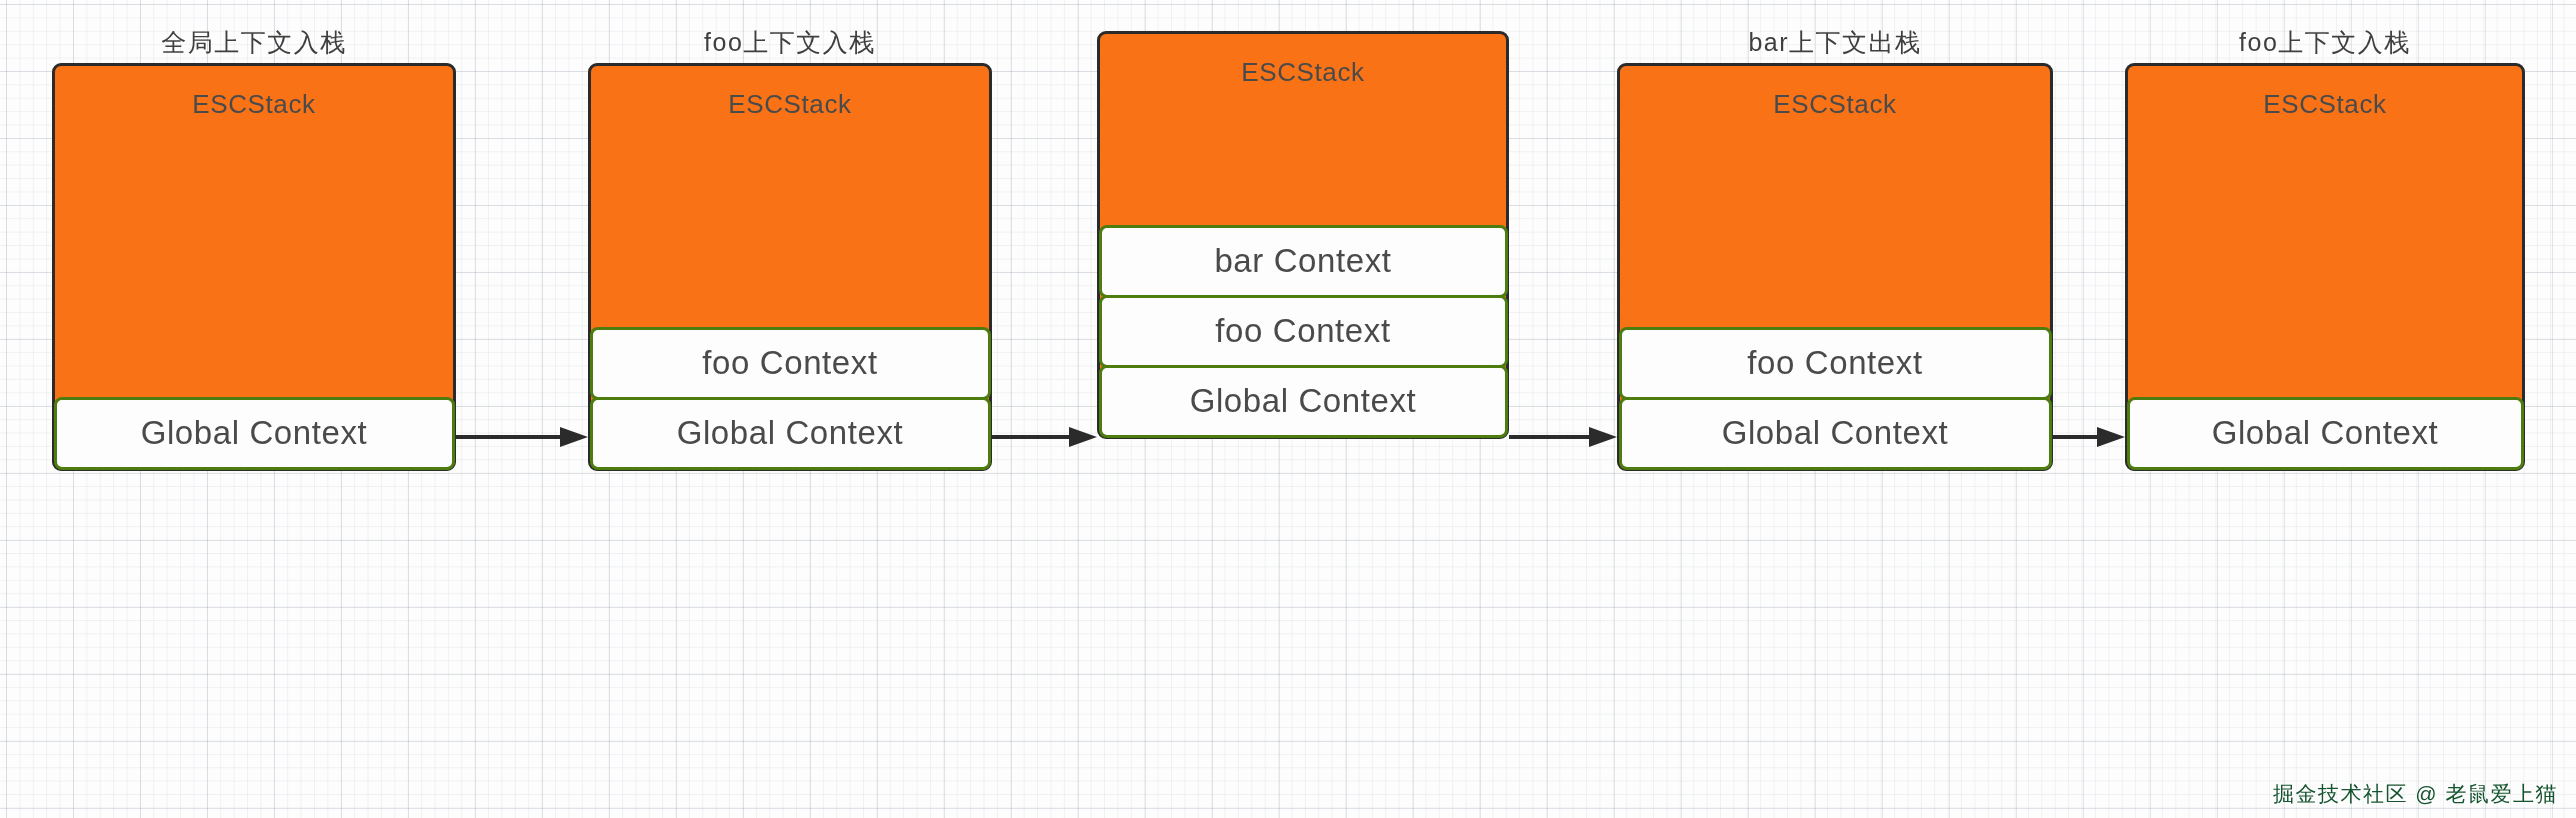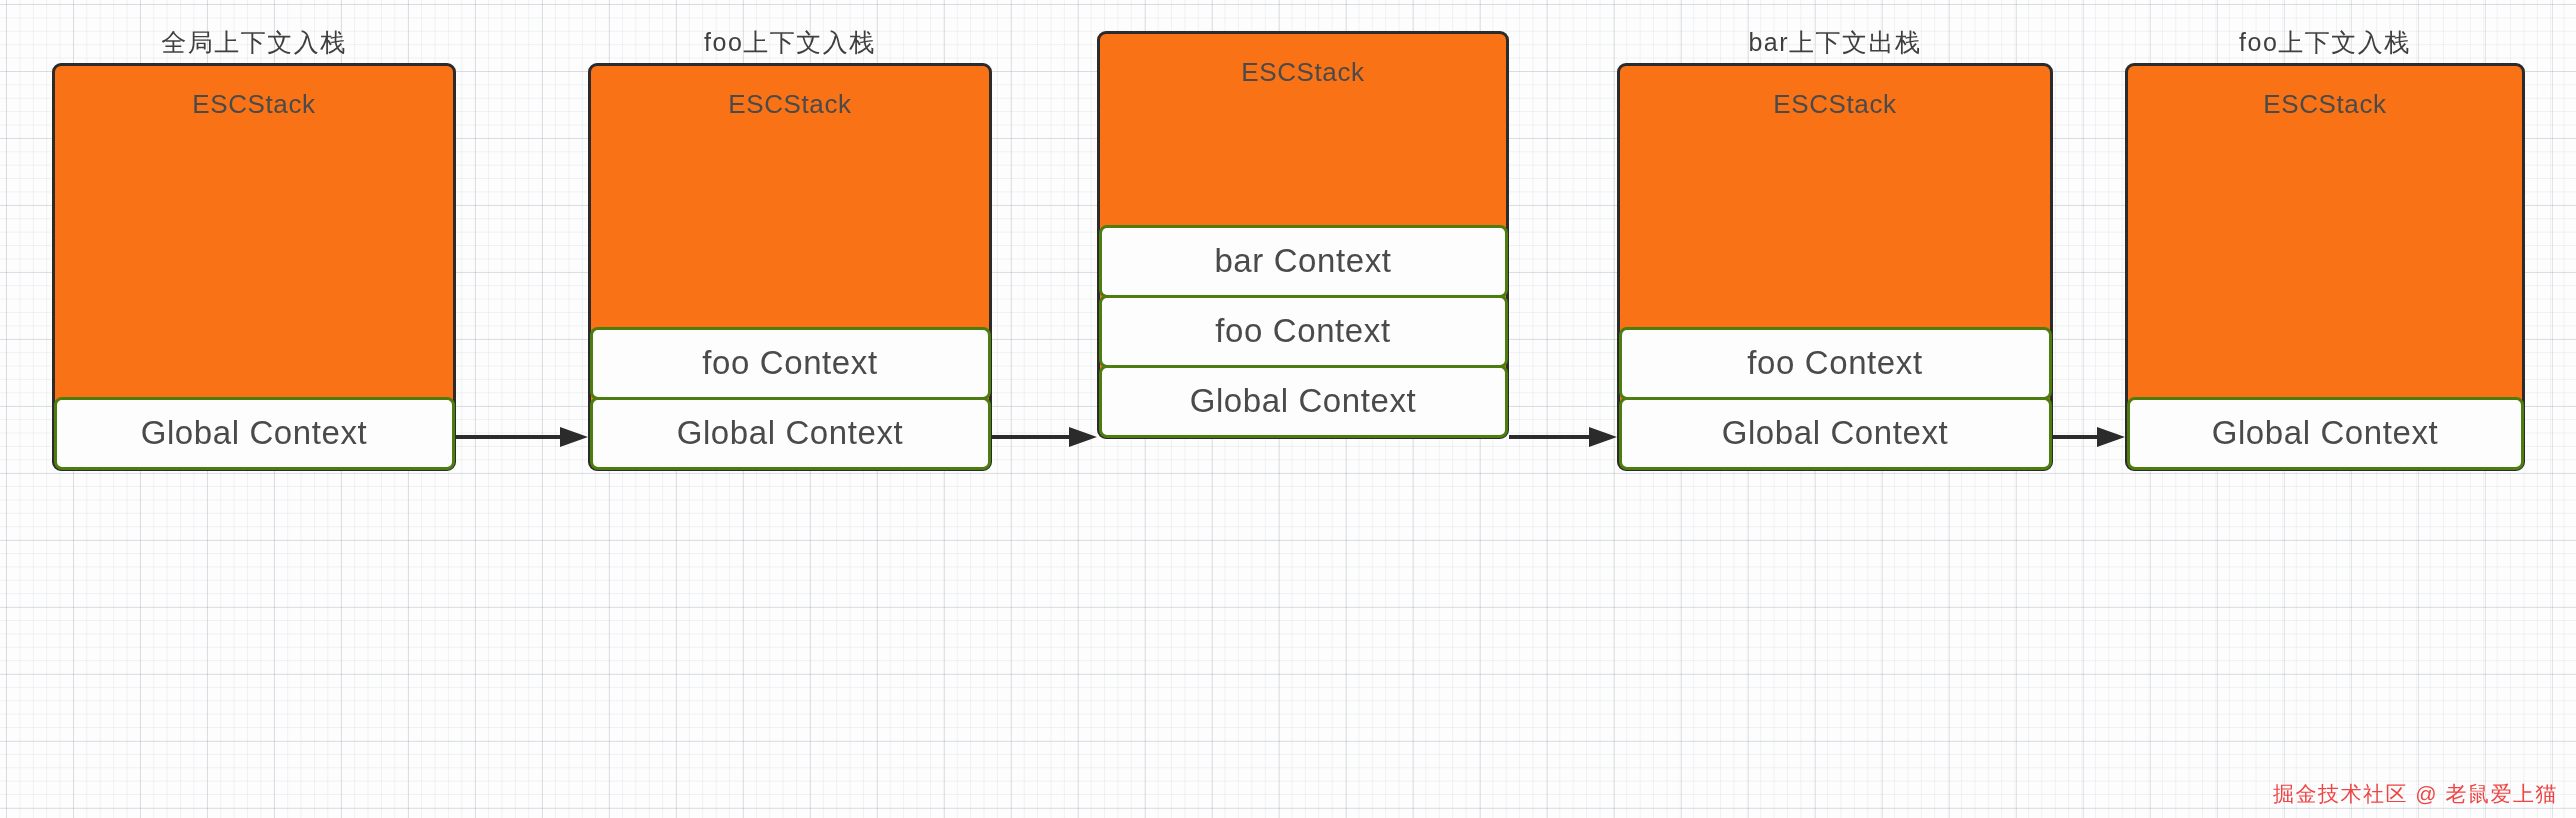--- a/index.html
+++ b/index.html
@@ -110,21 +110,21 @@
     display: block;
   }
   .arrow svg { display: block; overflow: visible; }
 
   
   .watermark {
     position: absolute;
     right: 18px;
     bottom: 10px;
     font-size: 21px;
-    color: #ef4444;
+    color: #14532d;
     letter-spacing: 1.5px;
     white-space: nowrap;
   }
 </style>
 </head>
 <body>
 
 <div id="canvas"></div>
 
 <div class="stage">

